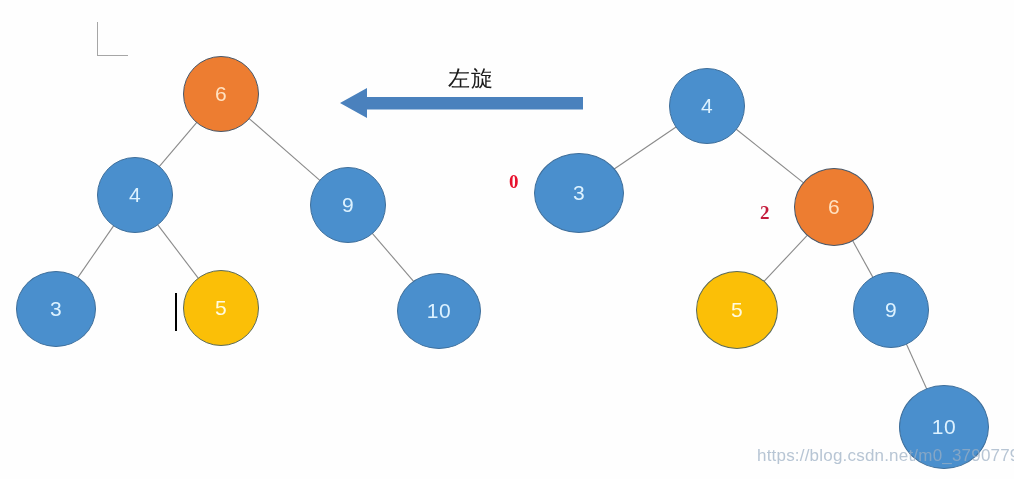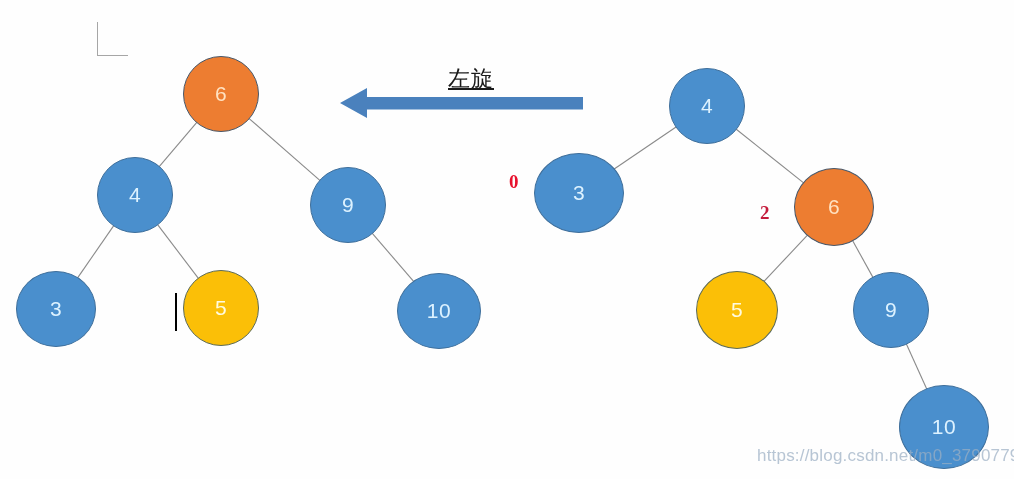--- a/index.html
+++ b/index.html
@@ -63,21 +63,20 @@
     z-index: 4;
     line-height: 1;
   }
   .rot-label {
     position: absolute;
     font-family: "Liberation Serif", serif;
     font-size: 22px;
     color: #1a1a1a;
     z-index: 4;
     letter-spacing: 1px;
-    text-decoration: underline;
   }
   #arrow {
     position: absolute;
     z-index: 2;
   }
   #caret {
     position: absolute;
     background: #000000;
     width: 2px;
     z-index: 5;

